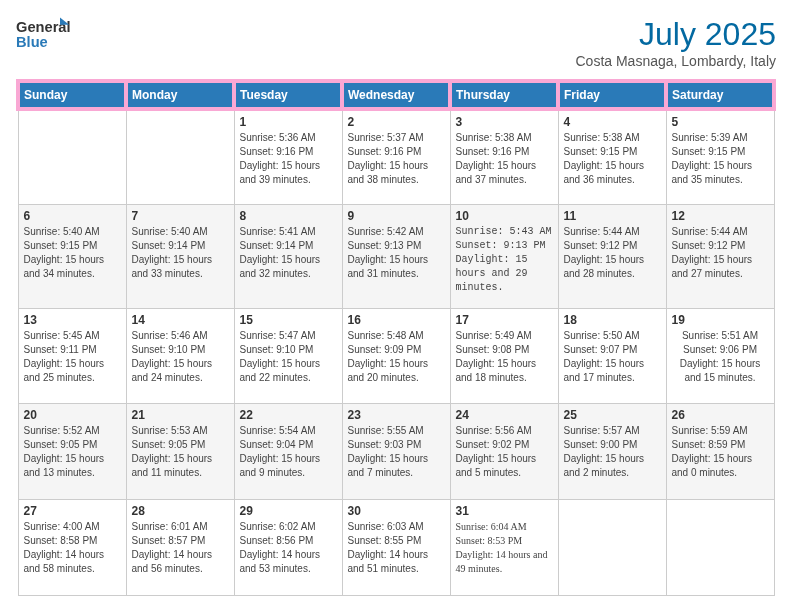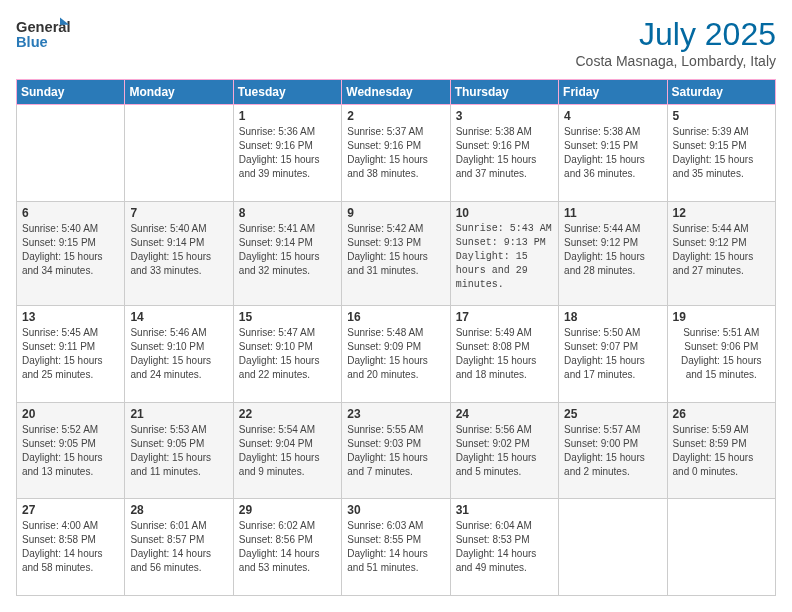--- a/index.html
+++ b/index.html
@@ -50,21 +50,21 @@
       border-collapse: collapse;
       width: 100%;
       table-layout: fixed;
     }
     .calendar th {
       background: #2a7ab8;
       color: #fff;
       font-size: 12px;
       padding: 5px 4px;
       text-align: left;
-      border: 1px solid #f9a8d4;
+      border: 4px solid #f9a8d4;
       font-weight: bold;
     }
     .calendar td {
       border: 1px solid #ccc;
       vertical-align: top;
       padding: 4px 5px;
       font-size: 10px;
       color: #333;
       background: #fff;
       height: 88px;
@@ -219,21 +219,21 @@
           </td>
           <td>
             <span class="day-num">16</span>
             <div class="day-info" style="white-space: pre-line;">Sunrise: 5:48 AM
 Sunset: 9:09 PM
 Daylight: 15 hours and 20 minutes.</div>
           </td>
           <td>
             <span class="day-num">17</span>
             <div class="day-info" style="white-space: pre-line;">Sunrise: 5:49 AM
-Sunset: 8:08 PM
+Sunset: 9:08 PM
 Daylight: 15 hours and 18 minutes.</div>
           </td>
           <td>
             <span class="day-num">18</span>
             <div class="day-info" style="white-space: pre-line;">Sunrise: 5:50 AM
 Sunset: 9:07 PM
 Daylight: 15 hours and 17 minutes.</div>
           </td>
           <td>
             <span class="day-num">19</span>
@@ -306,21 +306,21 @@
 Daylight: 14 hours and 53 minutes.</div>
           </td>
           <td>
             <span class="day-num">30</span>
             <div class="day-info" style="white-space: pre-line;">Sunrise: 6:03 AM
 Sunset: 8:55 PM
 Daylight: 14 hours and 51 minutes.</div>
           </td>
           <td>
             <span class="day-num">31</span>
-            <div class="day-info" style="white-space: pre-line;">Sunrise: 6:04 AM
+            <div class="day-info" style="white-space: pre-line; font-family: Liberation Serif, serif;">Sunrise: 6:04 AM
 Sunset: 8:53 PM
 Daylight: 14 hours and 49 minutes.</div>
           </td>
           <td class="empty-cell"></td>
           <td class="empty-cell"></td>
         </tr>
       </tbody>
   </table>
 </div>
 

